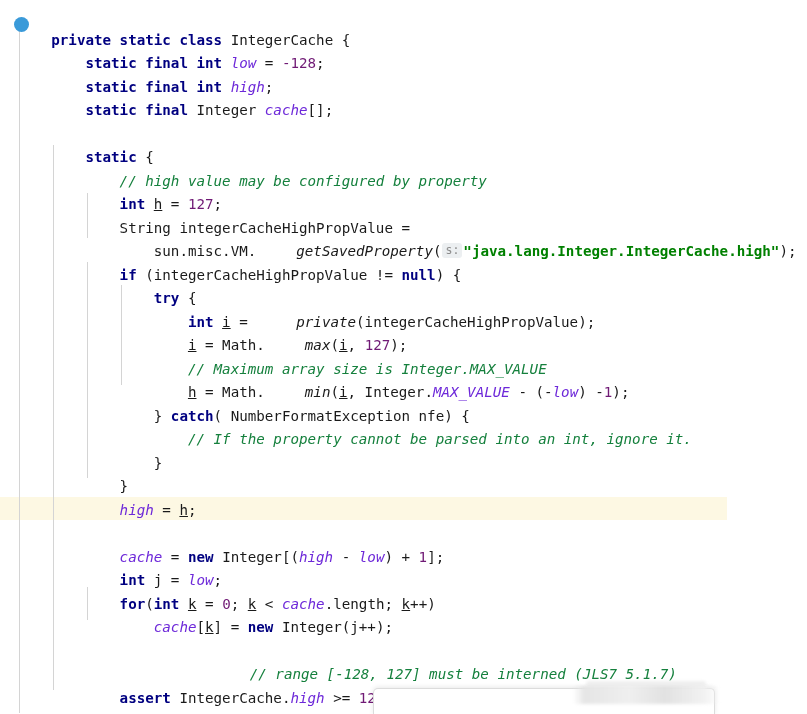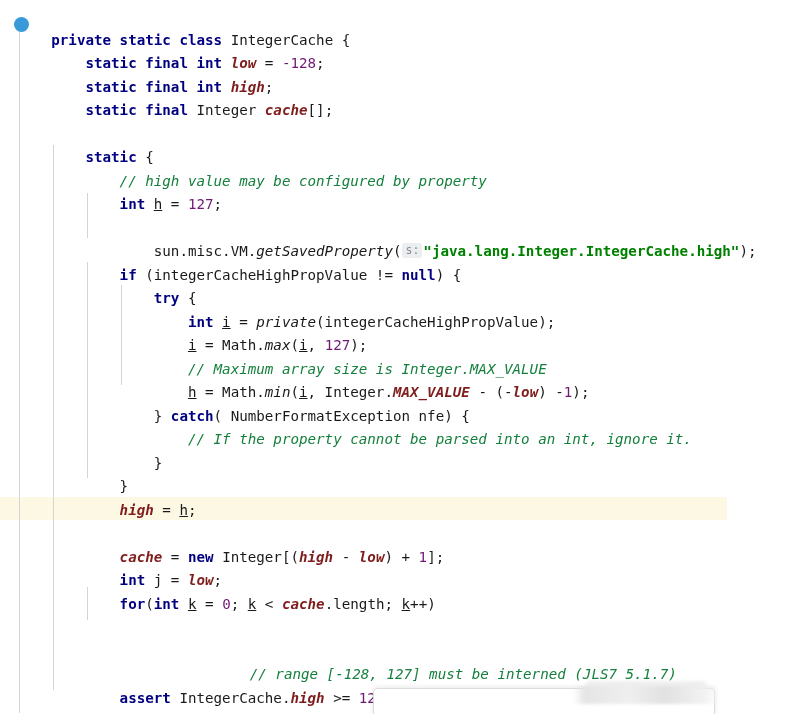--- a/index.html
+++ b/index.html
@@ -53,22 +53,22 @@
   .code-line .ind {
     display: inline-block;
   }
 
   
   .kw      { color: #000080; font-weight: bold; }     
   .plain   { color: #1a1a1a; }                         
   .num     { color: #701a75; }                         
   .str     { color: #008000; font-weight: bold; }      
   .cmt     { color: #15803d; font-style: italic; }     
-  .sfield  { color: #7f1d1d; font-weight: bold; font-style: italic; }  
-  .mth     { color: #1a1a1a; font-style: italic; }     
+  .sfield  { color: #6d28d9; font-weight: normal; font-style: italic; }  
+  .mth     { color: #1a1a1a; font-style: italic; margin-left: 40px; }     
   .lvar    { color: #1a1a1a; text-decoration: underline; }
 
   
   .hint {
     display: inline-block;
     background: #eceff1;
     color: #8c8c8c;
     font-size: 11.5px;
     font-family: "DejaVu Sans Mono", "Liberation Mono", monospace;
     border-radius: 3px;
@@ -183,21 +183,21 @@
 
   <div class="code-line" style="top:147px;">
     <span class="ind">          </span><span class="cmt">// high value may be configured by property</span>
   </div>
 
   <div class="code-line" style="top:170px;">
     <span class="ind">          </span><span class="kw">int</span> <span class="lvar">h</span> <span class="plain">=</span> <span class="num">127</span><span class="plain">;</span>
   </div>
 
   <div class="code-line" style="top:194px;">
-    <span class="ind">          </span>
+    <span class="ind">          </span><span class="plain">String integerCacheHighPropValue =</span>
   </div>
 
   <div class="code-line" style="top:217px;">
     <span class="ind">              </span><span class="plain">sun.misc.VM.</span><span class="mth">getSavedProperty</span><span class="plain">(</span><span class="hint">s:</span><span class="str">"java.lang.Integer.IntegerCache.high"</span><span class="plain">);</span>
   </div>
 
   <div class="code-line" style="top:241px;">
     <span class="ind">          </span><span class="kw">if</span> <span class="plain">(integerCacheHighPropValue !=</span> <span class="kw">null</span><span class="plain">) {</span>
   </div>
 
@@ -248,20 +248,23 @@
   </div>
 
   <div class="code-line" style="top:546px;">
     <span class="ind">          </span><span class="kw">int</span> <span class="plain">j =</span> <span class="sfield">low</span><span class="plain">;</span>
   </div>
 
   <div class="code-line" style="top:570px;">
     <span class="ind">          </span><span class="kw">for</span><span class="plain">(</span><span class="kw">int</span> <span class="lvar">k</span> <span class="plain">=</span> <span class="num">0</span><span class="plain">;</span> <span class="lvar">k</span> <span class="plain">&lt;</span> <span class="sfield">cache</span><span class="plain">.length;</span> <span class="lvar">k</span><span class="plain">++)</span>
   </div>
 
+  <div class="code-line" style="top:593px;">
+    <span class="ind">              </span><span class="sfield">cache</span><span class="plain">[</span><span class="lvar">k</span><span class="plain">] =</span> <span class="kw">new</span> <span class="plain">Integer(j++);</span>
+  </div>
 
   <div class="code-line" style="top:617px;"><span class="plain"> </span></div>
 
   <div class="code-line" style="top:640px;text-align:center;">
     <span class="ind">          </span><span class="cmt">// range [-128, 127] must be interned (JLS7 5.1.7)</span>
   </div>
 
   <div class="code-line" style="top:664px;">
     <span class="ind">          </span><span class="kw">assert</span> <span class="plain">IntegerCache.</span><span class="sfield">high</span> <span class="plain">&gt;=</span> <span class="num">127</span><span class="plain">;</span>
   </div>

